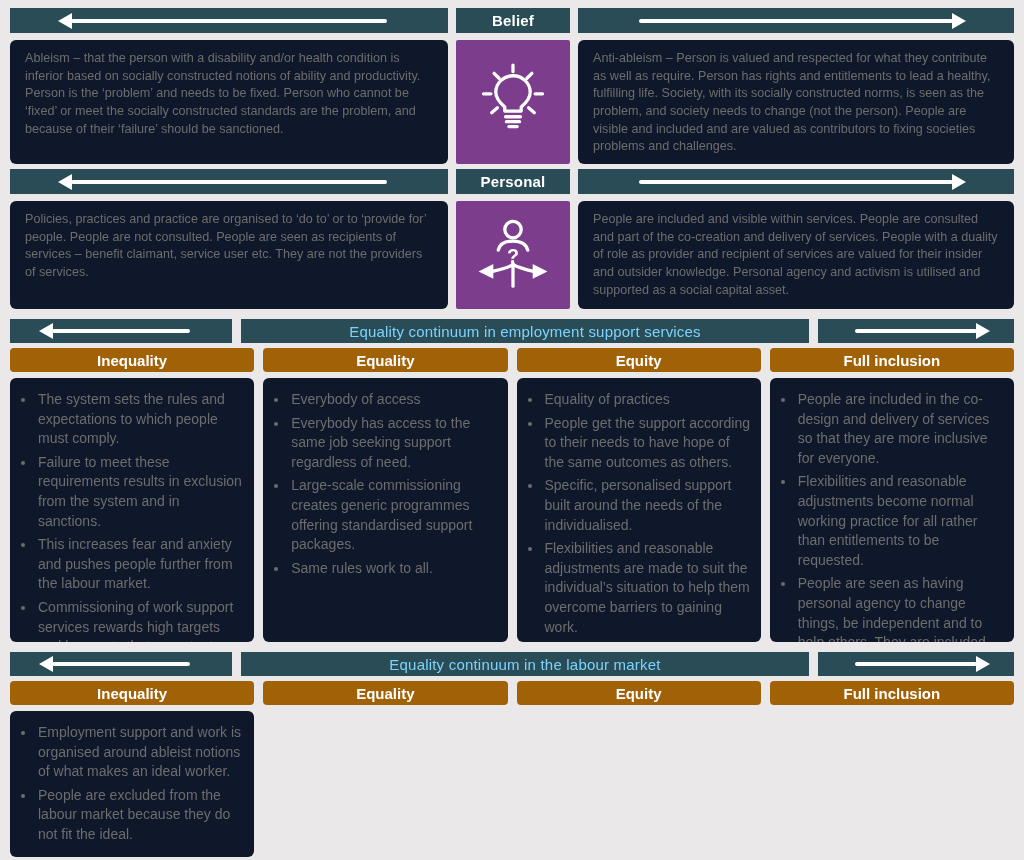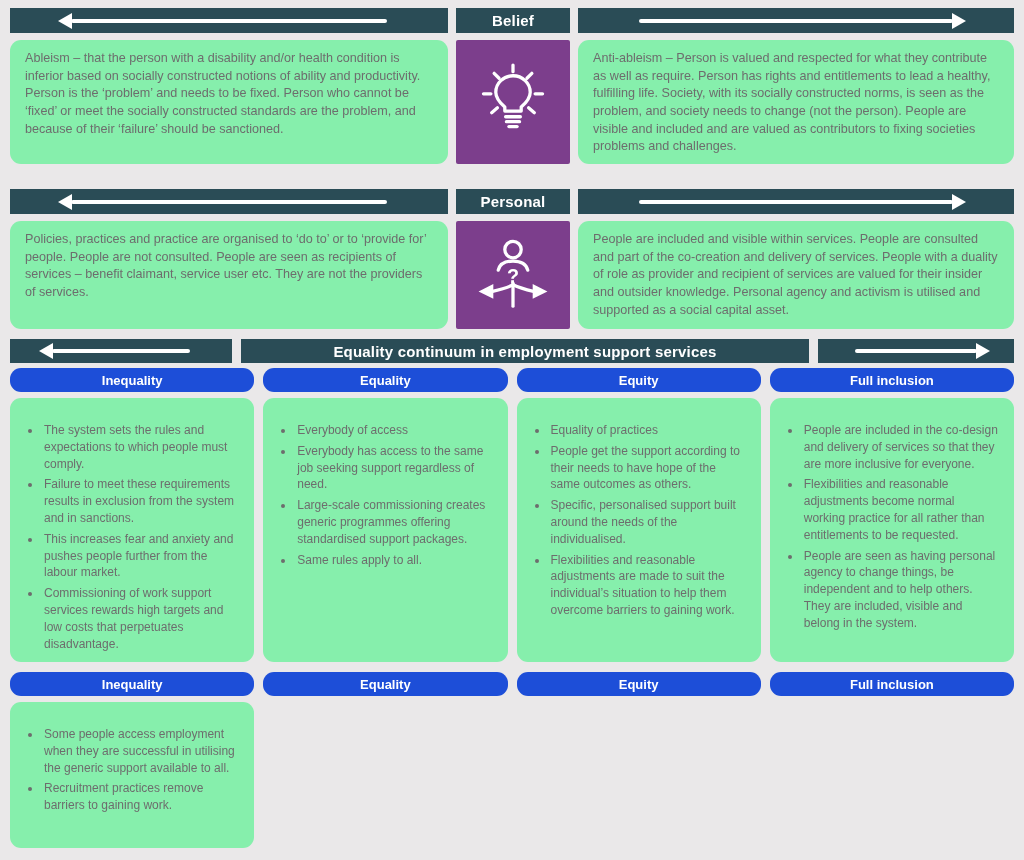--- a/index.html
+++ b/index.html
@@ -33,64 +33,64 @@
     content: ""; position: absolute; right: -13px; top: 50%;
     transform: translateY(-50%);
     border: 8px solid transparent; border-left: 14px solid #fff; border-right: 0;
   }
 
   
   .grid-top {
     display: grid;
     grid-template-columns: 438px 114px 436px;
     column-gap: 8px; row-gap: 7px;
-    margin: 0 0 25px;
+    margin: 0 0 5px;
   }
   .grid-top.r1 { grid-template-rows: 25px 124px; }
   .grid-top.r2 { grid-template-rows: 25px 108px; margin-bottom: 10px; }
 
   .card {
-    background: #86efac; border-radius: 11px;
+    background: #0f172a; border-radius: 6px;
     color: #6d6d6d; overflow: hidden;
   }
   .card p { margin: 0; padding: 10px 15px; font-size: 12.6px; line-height: 1.4; }
 
   .icon-box {
     background: #7c3e8c; border-radius: 2px;
     display: flex; align-items: center; justify-content: center;
   }
   .icon-box svg { width: 82px; height: 82px; }
 
   
   .sec-head {
     display: grid;
     grid-template-columns: 222px 1fr 196px;
     column-gap: 9px;
     margin: 0 0 5px;
   }
   .sec-head .bar { height: 24px; }
-  .sec-title { color: #ffffff; font-weight: bold; font-size: 15px; letter-spacing: .2px; }
+  .sec-title { color: #7dd3fc; font-weight: normal; font-size: 15px; letter-spacing: .2px; }
 
   
   .cols {
     display: grid;
     grid-template-columns: repeat(4, 1fr);
     column-gap: 9px; row-gap: 6px;
   }
   .cols.sec-a { grid-template-rows: 24px 264px; margin-bottom: 10px; }
   .cols.sec-b { grid-template-rows: 24px 146px; margin-bottom: 0; }
   .col-header {
-    background: #1d4ed8; color: #fff;
-    font-weight: bold; font-size: 13px;
+    background: #a16207; color: #fff;
+    font-weight: bold; font-size: 15px;
     display: flex; align-items: center; justify-content: center;
-    border-radius: 11px;
+    border-radius: 4px;
   }
   ul.bullets {
-    margin: 6px; padding: 18px 10px 8px 26px;
-    font-size: 12px; line-height: 1.4; color: #6d6d6d;
+    margin: 0; padding: 12px 10px 8px 26px;
+    font-size: 14px; line-height: 1.4; color: #6d6d6d;
     list-style: disc;
   }
   ul.bullets li { margin-bottom: 4px; padding-left: 2px; }
   ul.bullets li::marker { color: #6d6d6d; }
 </style>
 </head>
 <body>
 
 <div class="wrap">
 
@@ -187,48 +187,59 @@
           <li>Failure to meet these requirements results in exclusion from the system and in sanctions.</li>
           <li>This increases fear and anxiety and pushes people further from the labour market.</li>
           <li>Commissioning of work support services rewards high targets and low costs that perpetuates disadvantage.</li>
         </ul>
     </div>
     <div class="card">
       <ul class="bullets">
           <li>Everybody of access</li>
           <li>Everybody has access to the same job seeking support regardless of need.</li>
           <li>Large-scale commissioning creates generic programmes offering standardised support packages.</li>
-          <li>Same rules apply to all.</li>
+          <li>Same rules work to all.</li>
         </ul>
     </div>
     <div class="card">
       <ul class="bullets">
           <li>Equality of practices</li>
           <li>People get the support according to their needs to have hope of the same outcomes as others.</li>
           <li>Specific, personalised support built around the needs of the individualised.</li>
           <li>Flexibilities and reasonable adjustments are made to suit the individual’s situation to help them overcome barriers to gaining work.</li>
         </ul>
     </div>
     <div class="card">
       <ul class="bullets">
           <li>People are included in the co-design and delivery of services so that they are more inclusive for everyone.</li>
           <li>Flexibilities and reasonable adjustments become normal working practice for all rather than entitlements to be requested.</li>
           <li>People are seen as having personal agency to change things, be independent and to help others. They are included, visible and belong in the system.</li>
         </ul>
     </div>
   </div>
 
+  <div class="sec-head">
+    <div class="bar">
+      <div class="arrow arrow-short arrow-left"></div>
+    </div>
+    <div class="bar">
+      <span class="sec-title">Equality continuum in the labour market</span>
+    </div>
+    <div class="bar">
+      <div class="arrow arrow-short arrow-right"></div>
+    </div>
+  </div>
 
   <div class="cols sec-b">
     <div class="col-header">Inequality</div>
     <div class="col-header">Equality</div>
     <div class="col-header">Equity</div>
     <div class="col-header">Full inclusion</div>
 
     <div class="card">
       <ul class="bullets">
-          <li>Some people access employment when they are successful in utilising the generic support available to all.</li>
-          <li>Recruitment practices remove barriers to gaining work.</li>
+          <li>Employment support and work is organised around ableist notions of what makes an ideal worker.</li>
+          <li>People are excluded from the labour market because they do not fit the ideal.</li>
         </ul>
     </div>
   </div>
 
 </div>
 
 </body></html>

